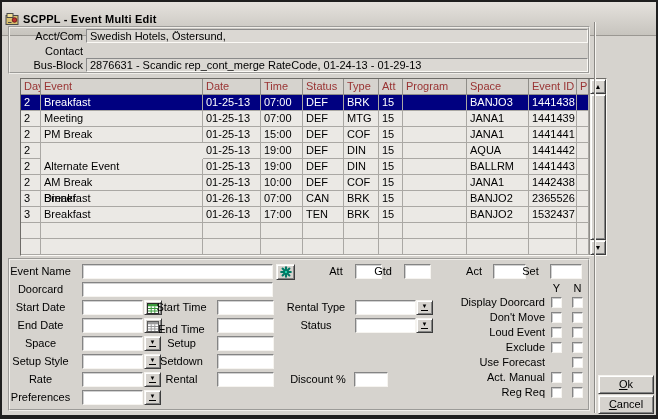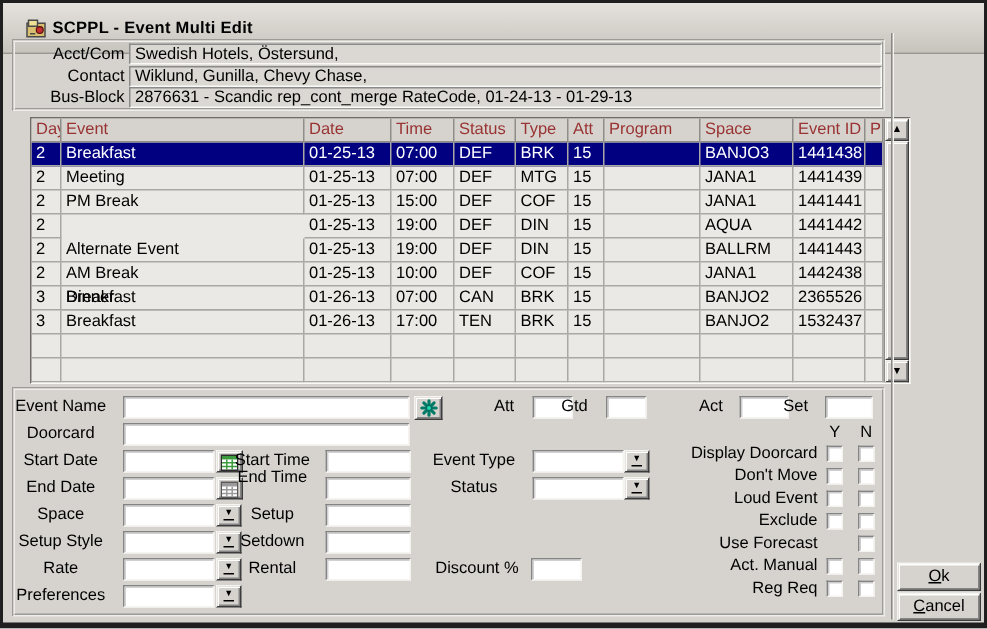--- a/index.html
+++ b/index.html
@@ -8,21 +8,21 @@
     background:#d6d3ce;color:#000;
     font-family:"Liberation Sans",sans-serif;font-size:11px;
     border:2px solid #1f1f1f;border-bottom-width:4px;
     overflow:hidden;
   }
   
   .titlebar{
     position:absolute;left:0;top:0;right:0;height:34px;
     background:linear-gradient(#e5e2dd,#c7c4be);
     border-bottom:1px solid #9a9792;
-    display:flex;align-items:center;padding-left:15px;box-sizing:border-box;
+    display:flex;align-items:center;padding-left:3px;box-sizing:border-box;
   }
   .titlebar .ttl{font-weight:bold;margin-left:4px;letter-spacing:.2px;}
   .raised{background:#d6d3ce;border:1px solid;border-color:#f6f4f0 #3c3c3c #3c3c3c #f6f4f0;
           box-shadow:inset 1px 1px 0 #ffffff,inset -1px -1px 0 #848484;box-sizing:border-box;}
   .etched{border:2px groove #f0eeea;box-sizing:border-box;}
   
   .info-panel{position:absolute;left:6px;top:24px;width:582px;height:48px;}
   .info-row{position:absolute;left:0;height:14px;}
   .ilabel{position:absolute;left:4px;width:71px;text-align:right;line-height:14px;}
   .ifield{position:absolute;left:78px;width:502px;height:14px;background:#dbd8d3;
@@ -84,21 +84,20 @@
     <span class="ttl">SCPPL - Event Multi Edit</span>
   </div>
 
   <div class="info-panel etched"></div>
   <div class="info-row" style="top:27px;left:6px;width:582px;">
     <span class="ilabel">Acct/Com</span>
     <span class="ifield">Swedish Hotels, Östersund,</span>
   </div>
   <div class="info-row" style="top:42px;left:6px;width:582px;">
     <span class="ilabel">Contact</span>
-    <span class="ifield">Wiklund, Gunilla, Chevy Chase,</span>
   </div>
   <div class="info-row" style="top:56px;left:6px;width:582px;">
     <span class="ilabel">Bus-Block</span>
     <span class="ifield">2876631 - Scandic rep_cont_merge RateCode, 01-24-13 - 01-29-13</span>
   </div>
 
   <div class="tablewrap">
     <div class="thead">
         <div class="th" style="width: 20px;">Day</div>
         <div class="th" style="width: 162px;">Event</div>
@@ -287,21 +286,21 @@
       <g stroke="#3c9b3c" stroke-width="1">
         <line x1="1" y1="6.5" x2="11" y2="6.5"></line>
           <line x1="1" y1="9" x2="11" y2="9"></line>
         <line x1="4.2" y1="4.3" x2="4.2" y2="11"></line>
           <line x1="7.8" y1="4.3" x2="7.8" y2="11"></line>
       </g>
     </svg>
   </div>
   <span class="flabel" style="left:148px;top:298px;width:63px;">Start Time</span>
   <input class="fin" style="left: 215px; top: 298px; width: 57px;" value="">
-  <span class="flabel" style="left:278px;top:298px;width:72px;">Event Type</span>
+  <span class="flabel" style="left:278px;top:298px;width:72px;">Rental Type</span>
   <input class="fin" style="left: 353px; top: 298px; width: 61px;" value="">
   <div class="tinybtn raised" style="left:414px;top:298px;width:17px;">
     <span class="combo-inner">
         <span class="arr">▼</span>
         <span class="bar"></span>
       </span>
   </div>
 
   <span class="flabel" style="left:4px;top:316px;width:69px;">End Date</span>
   <input class="fin" style="left: 80px; top: 316px; width: 61px;" value="">
@@ -310,21 +309,21 @@
       <rect x="0.5" y="1.5" width="11" height="10" fill="#ffffff" stroke="#5a5a5a" stroke-width="1"></rect>
       <rect x="1" y="2" width="10" height="2.3" fill="#9a9a9a"></rect>
       <g stroke="#9a9a9a" stroke-width="1">
         <line x1="1" y1="6.5" x2="11" y2="6.5"></line>
           <line x1="1" y1="9" x2="11" y2="9"></line>
         <line x1="4.2" y1="4.3" x2="4.2" y2="11"></line>
           <line x1="7.8" y1="4.3" x2="7.8" y2="11"></line>
       </g>
     </svg>
   </div>
-  <span class="flabel" style="left:148px;top:309px;width:63px;">End Time</span>
+  <span class="flabel" style="left:148px;top:320px;width:63px;">End Time</span>
   <input class="fin" style="left: 215px; top: 316px; width: 57px;" value="">
   <span class="flabel" style="left:278px;top:316px;width:72px;">Status</span>
   <input class="fin" style="left: 353px; top: 316px; width: 61px;" value="">
   <div class="tinybtn raised" style="left:414px;top:316px;width:17px;">
     <span class="combo-inner">
         <span class="arr">▼</span>
         <span class="bar"></span>
       </span>
   </div>
 

